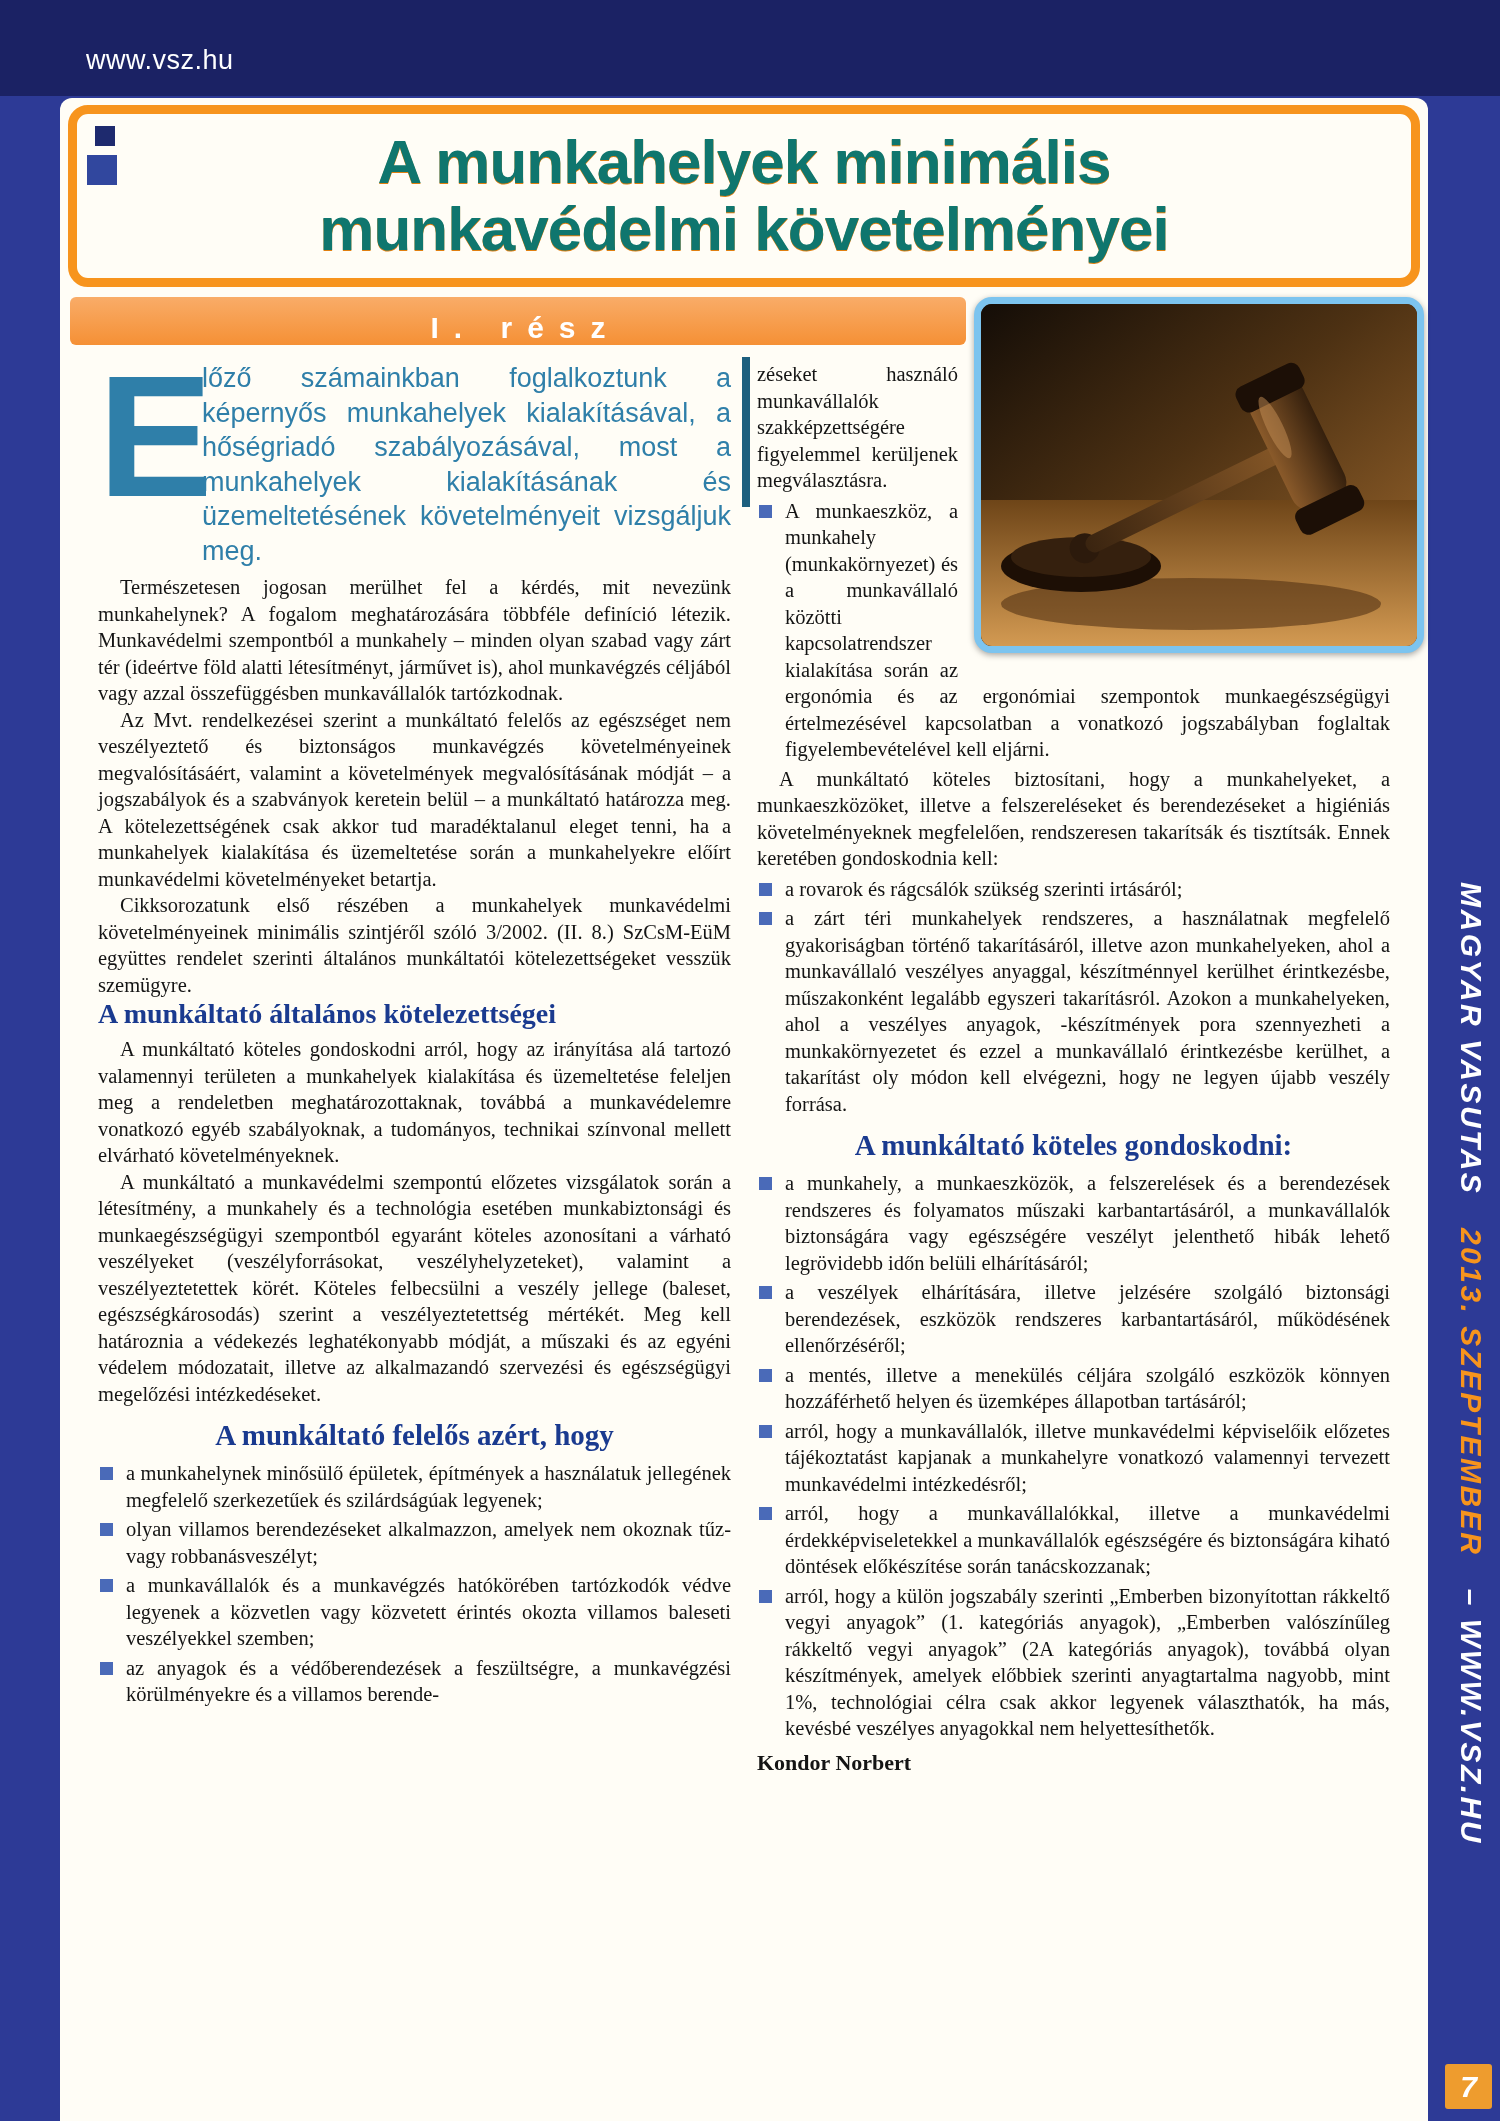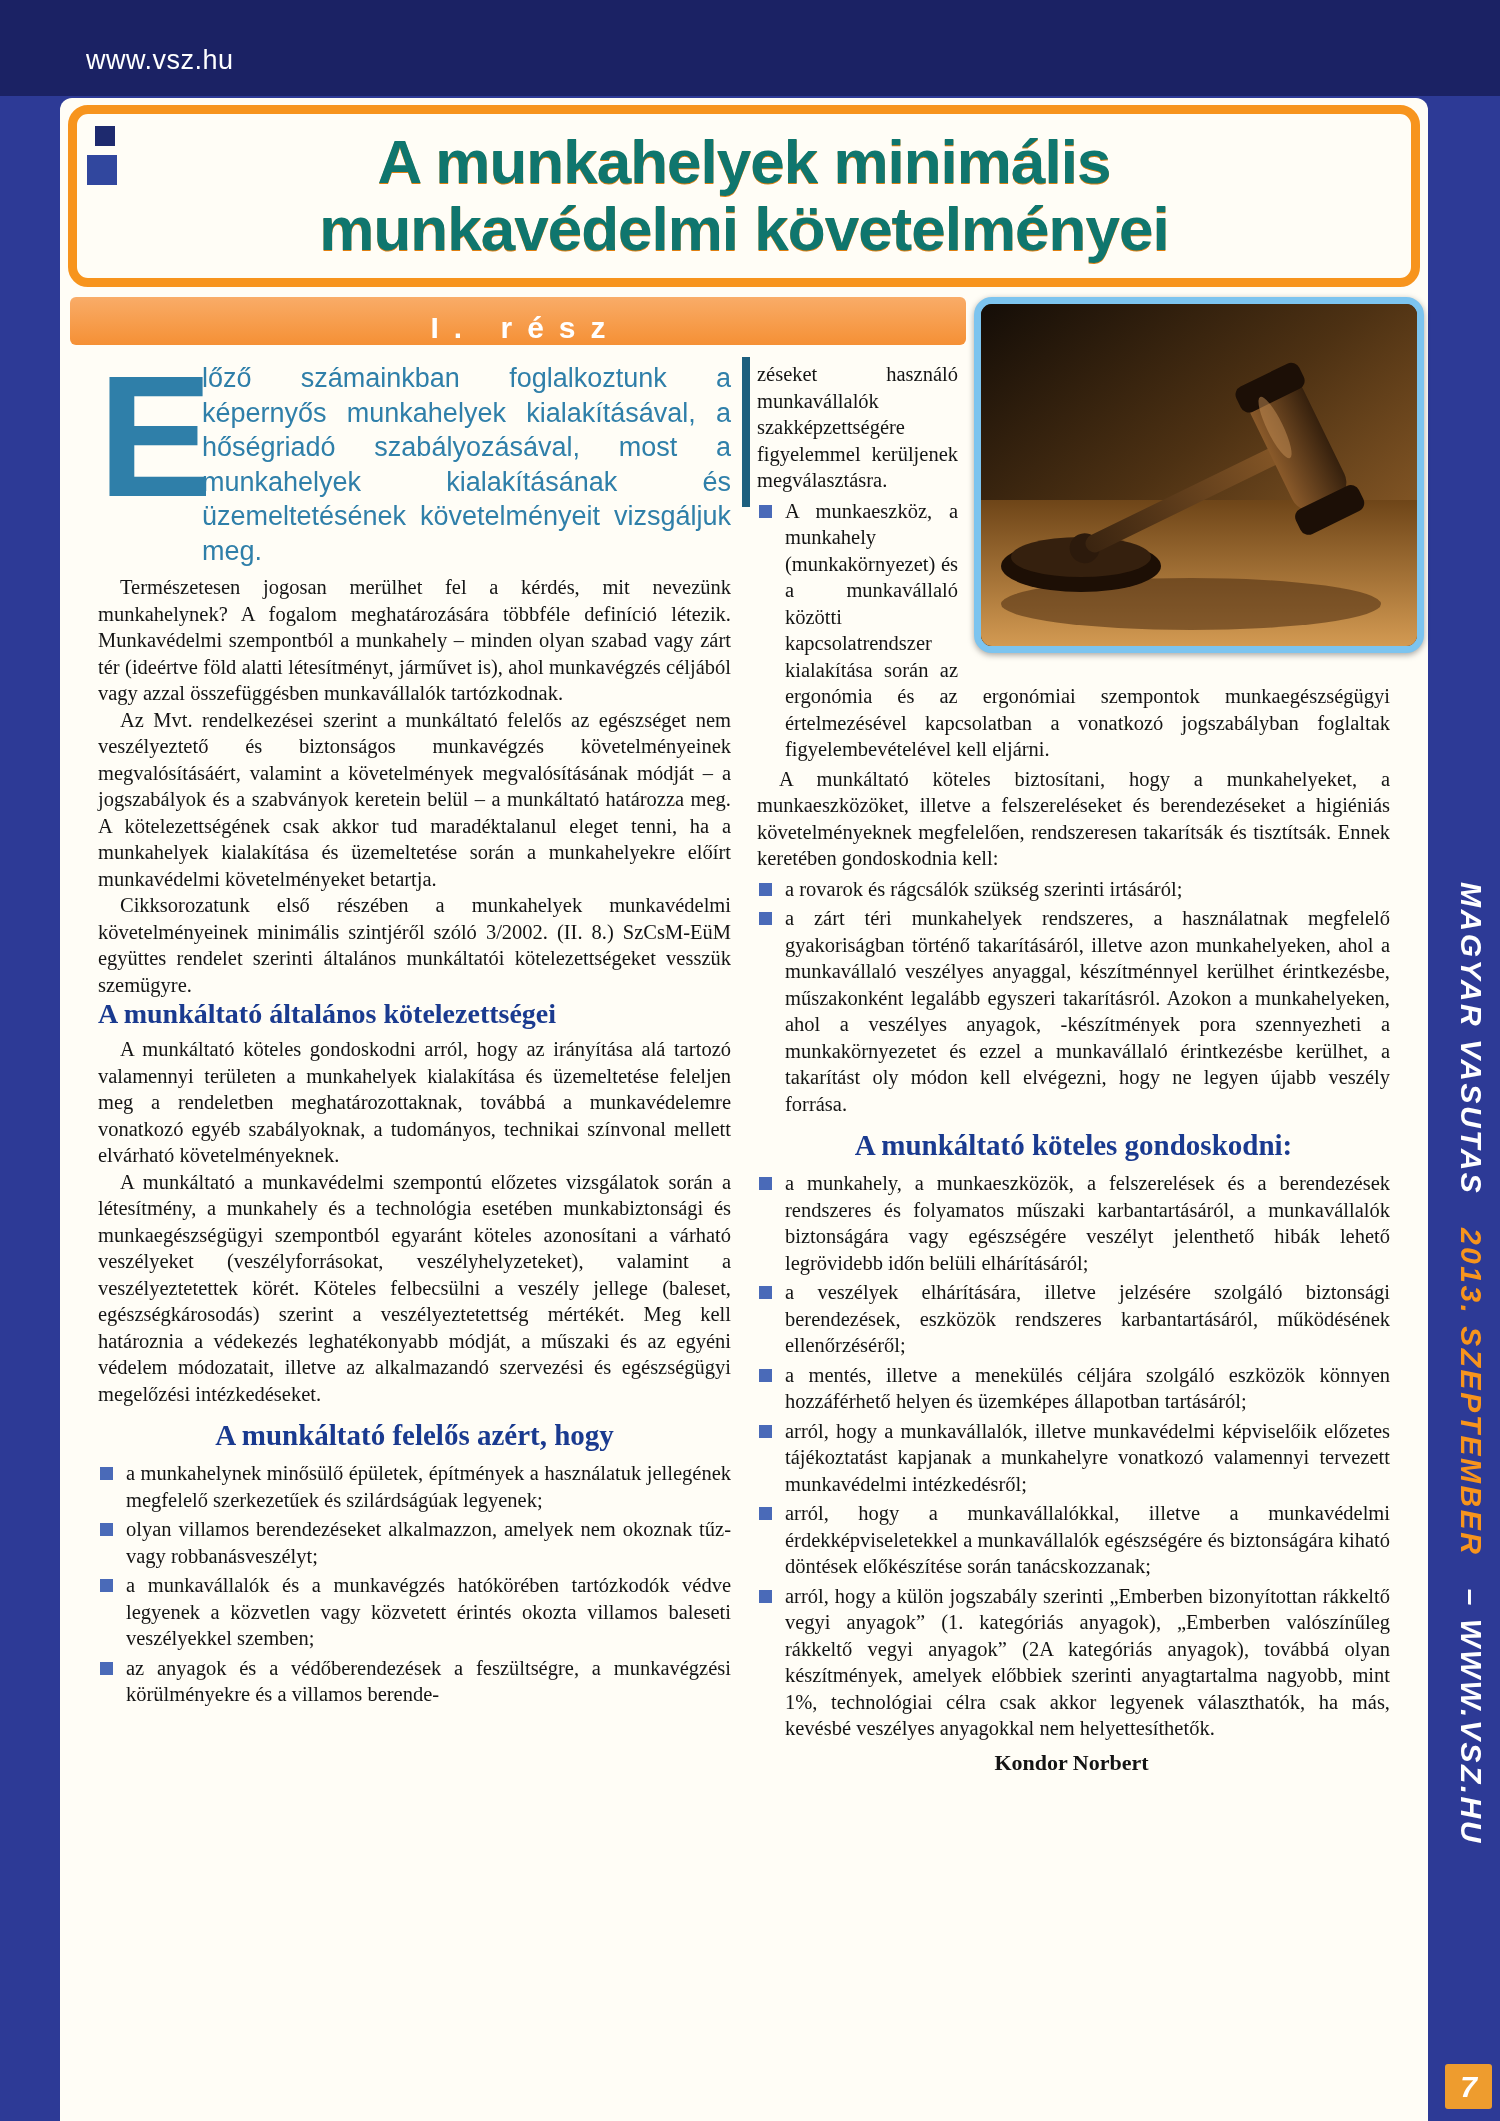--- a/index.html
+++ b/index.html
@@ -106,21 +106,21 @@
   
   .photo {
     float:right; width:450px; height:356px;
     margin:-64px -34px 14px 16px;
     border:7px solid #7cc4ef; border-radius:18px;
     overflow:hidden; background:#3a2410;
     box-shadow:0 2px 6px rgba(0,0,0,.35);
   }
   .photo svg { display:block; width:100%; height:100%; }
   .author {
-    text-align:center; font-weight:bold; font-size:22px;
+    text-align:left; font-weight:bold; font-size:22px;
     color:#141414; margin-top:8px; padding-right:4px;
   }
   
   .rail {
     position:absolute; top:882px; right:12px;
     writing-mode:vertical-rl;
     font-family:"Liberation Sans", sans-serif;
     font-style:italic; font-weight:bold; font-size:30px;
     letter-spacing:2.5px; white-space:nowrap;
   }

